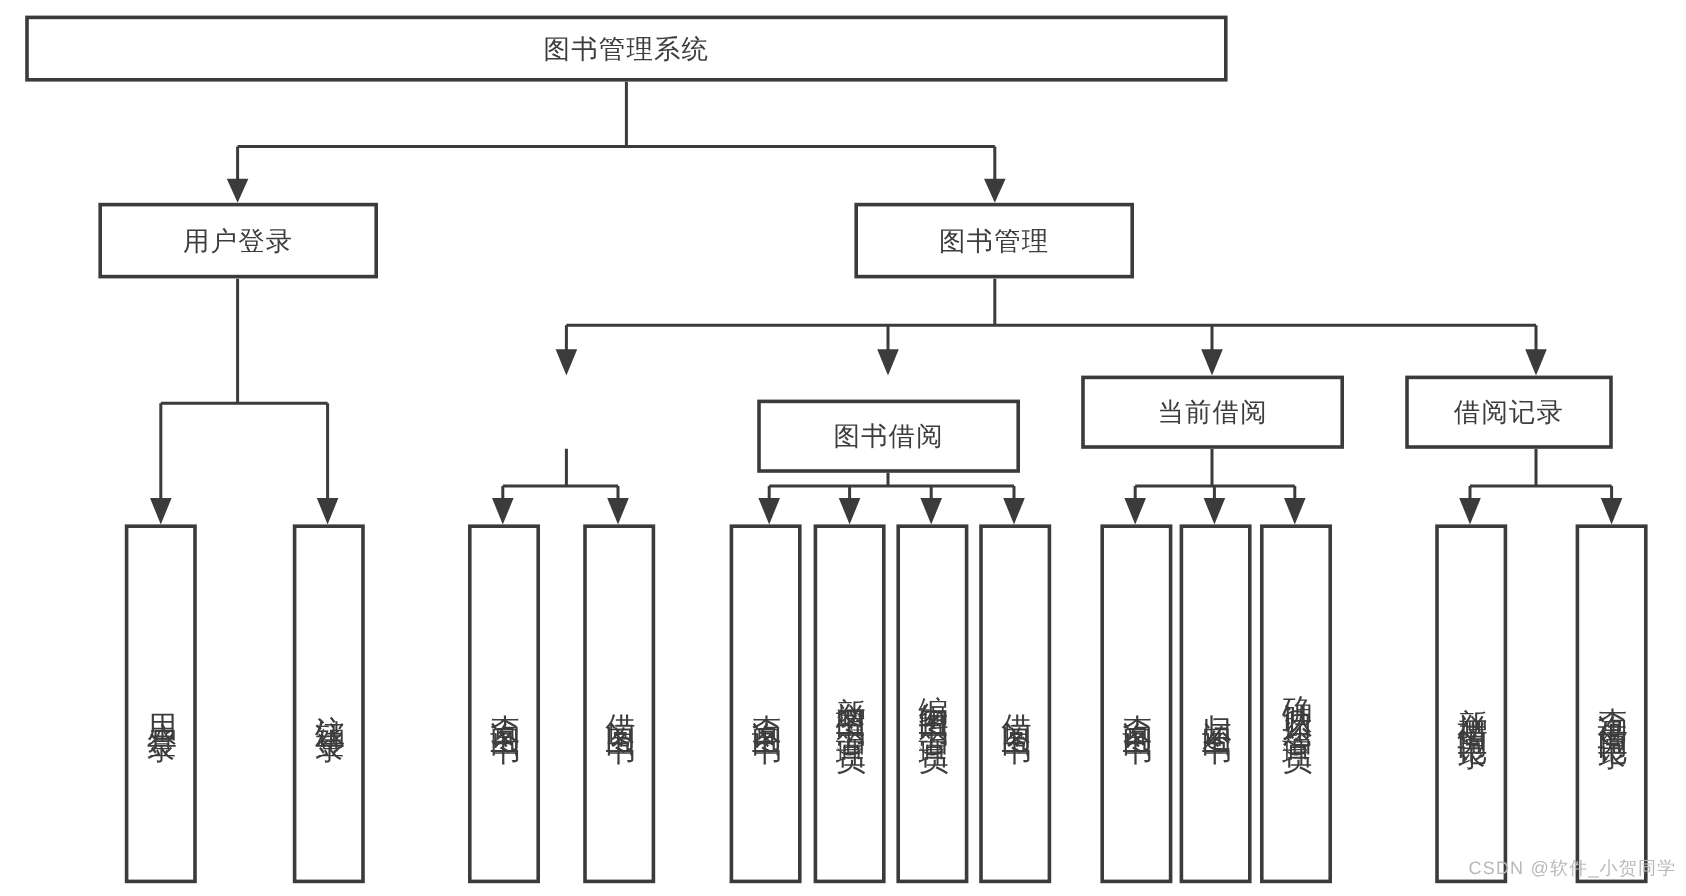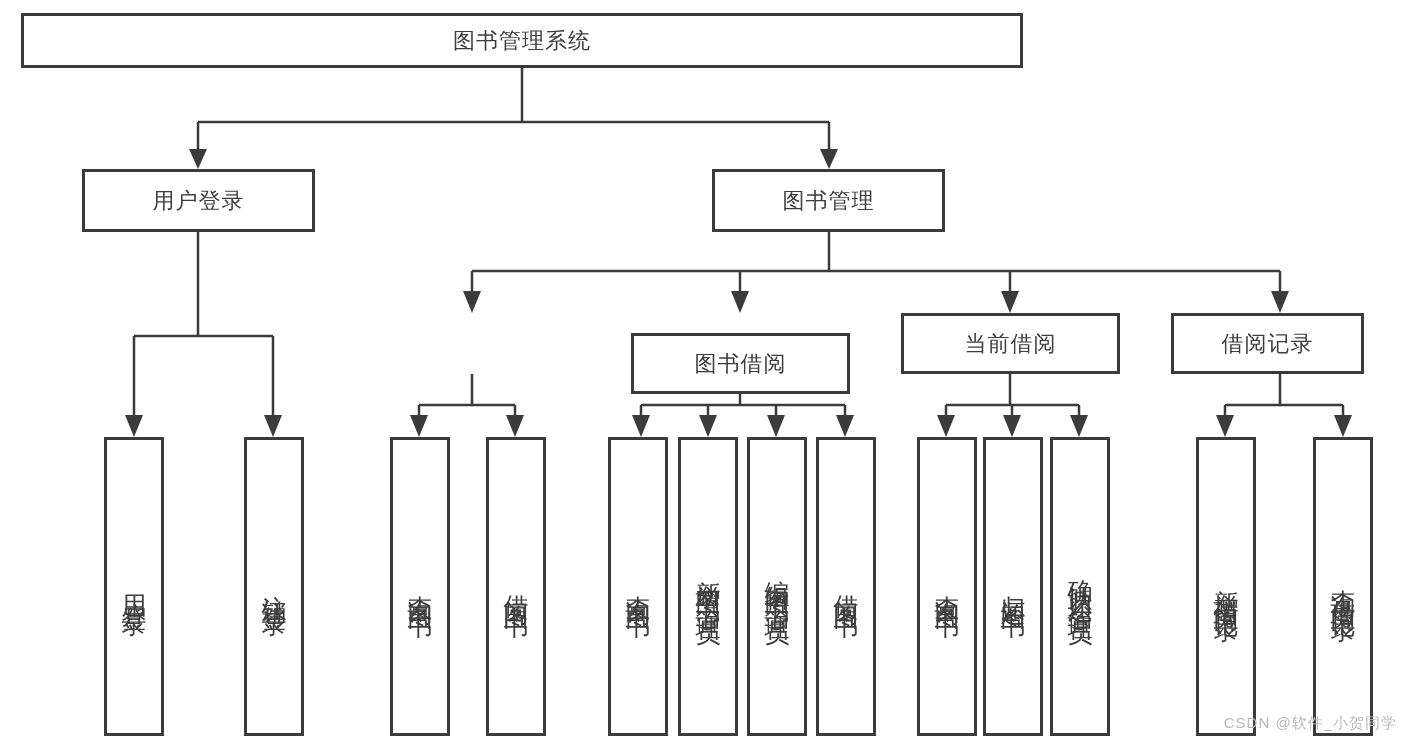--- a/index.html
+++ b/index.html
@@ -117,21 +117,21 @@
     <polygon points="1334,415 1352,415 1343,437"></polygon>
   </svg>
 
   <div class="hbox" style="left:21px; top:13px; width:1002px; height:55px;">图书管理系统</div>
 
   <div class="hbox" style="left:82px; top:169px; width:233px; height:63px;">用户登录</div>
   <div class="hbox" style="left:712px; top:169px; width:233px; height:63px;">图书管理</div>
 
   <div class="hbox" style="left:631px; top:313px; width:219px; height:61px;margin-top:20px;">图书借阅</div>
   <div class="hbox" style="left:901px; top:313px; width:219px; height:61px;">当前借阅</div>
-  <div class="hbox" style="left:1171px; top:313px; width:193px; height:61px;text-align:right;">借阅记录</div>
+  <div class="hbox" style="left:1171px; top:313px; width:173px; height:61px;text-align:right;">借阅记录</div>
 
   <div class="vbox" style="left:104px;">用户登录</div>
   <div class="vbox" style="left:244px;">注销登录</div>
 
   <div class="vbox" style="left:390px;">查询图书</div>
   <div class="vbox" style="left:486px;">借阅图书</div>
 
   <div class="vbox" style="left:608px;">查询图书</div>
   <div class="vbox" style="left:678px;">新增图书（管理员）</div>
   <div class="vbox" style="left:747px;">编辑图书（管理员）</div>

